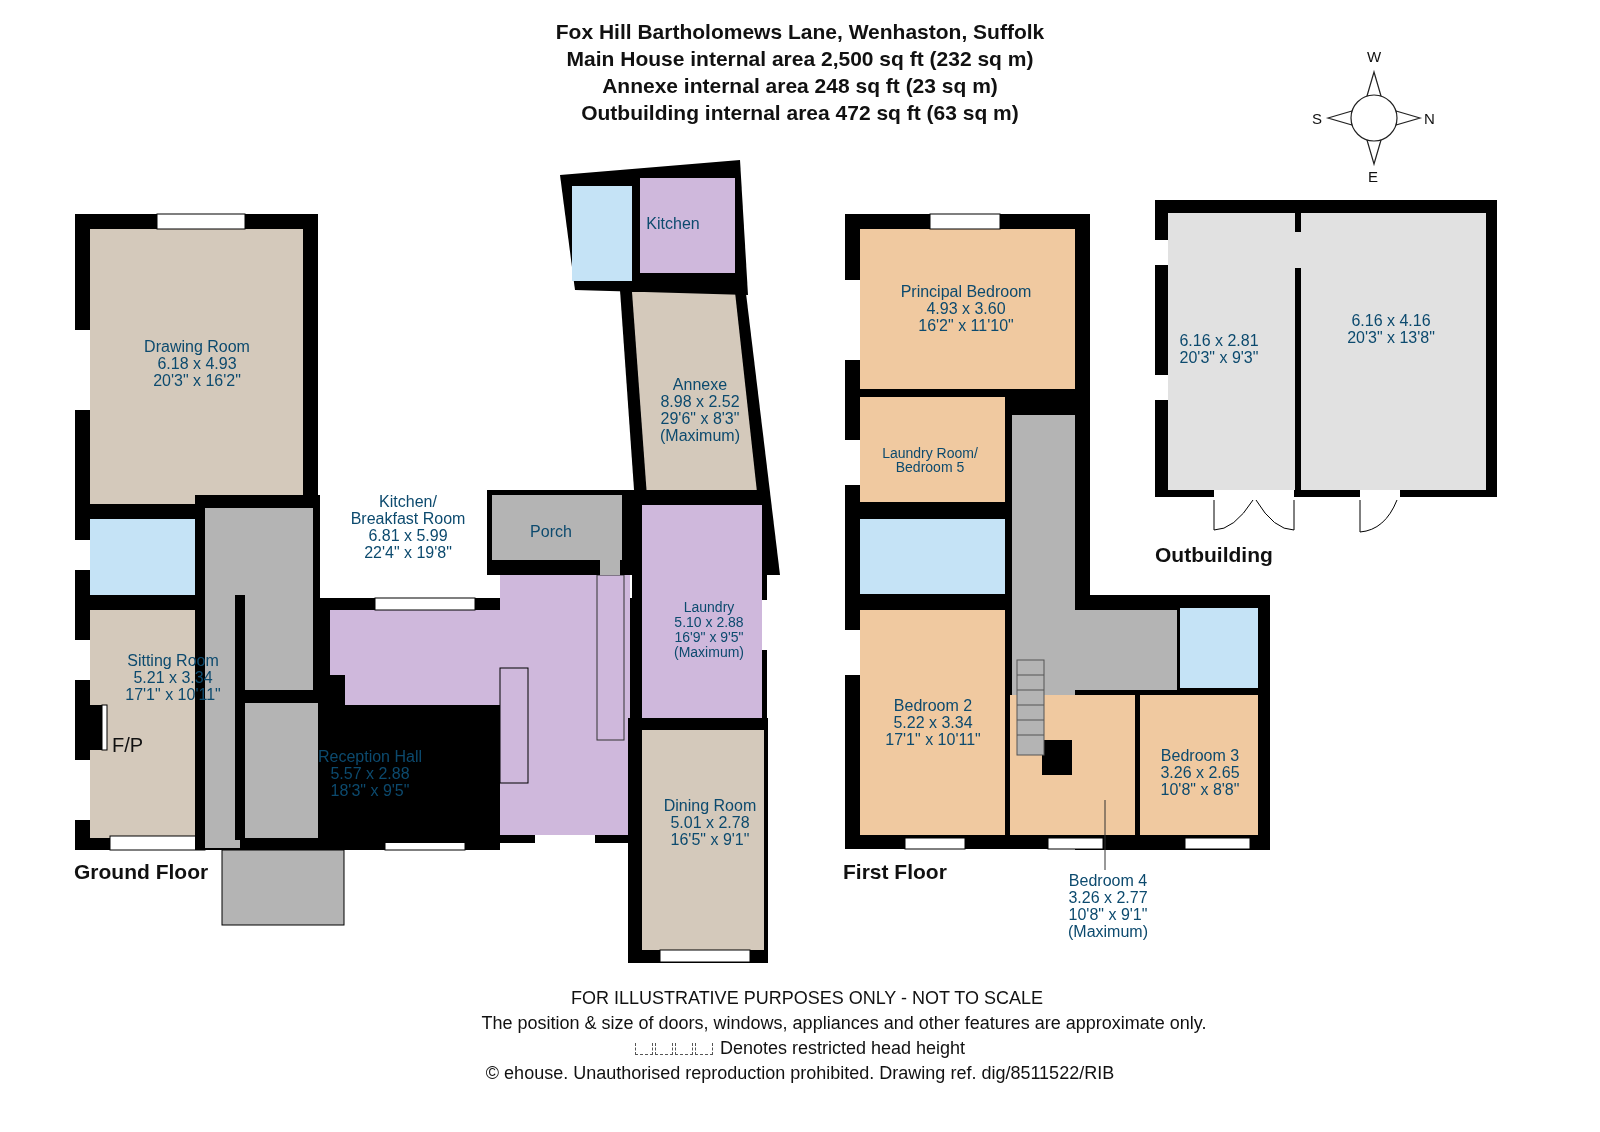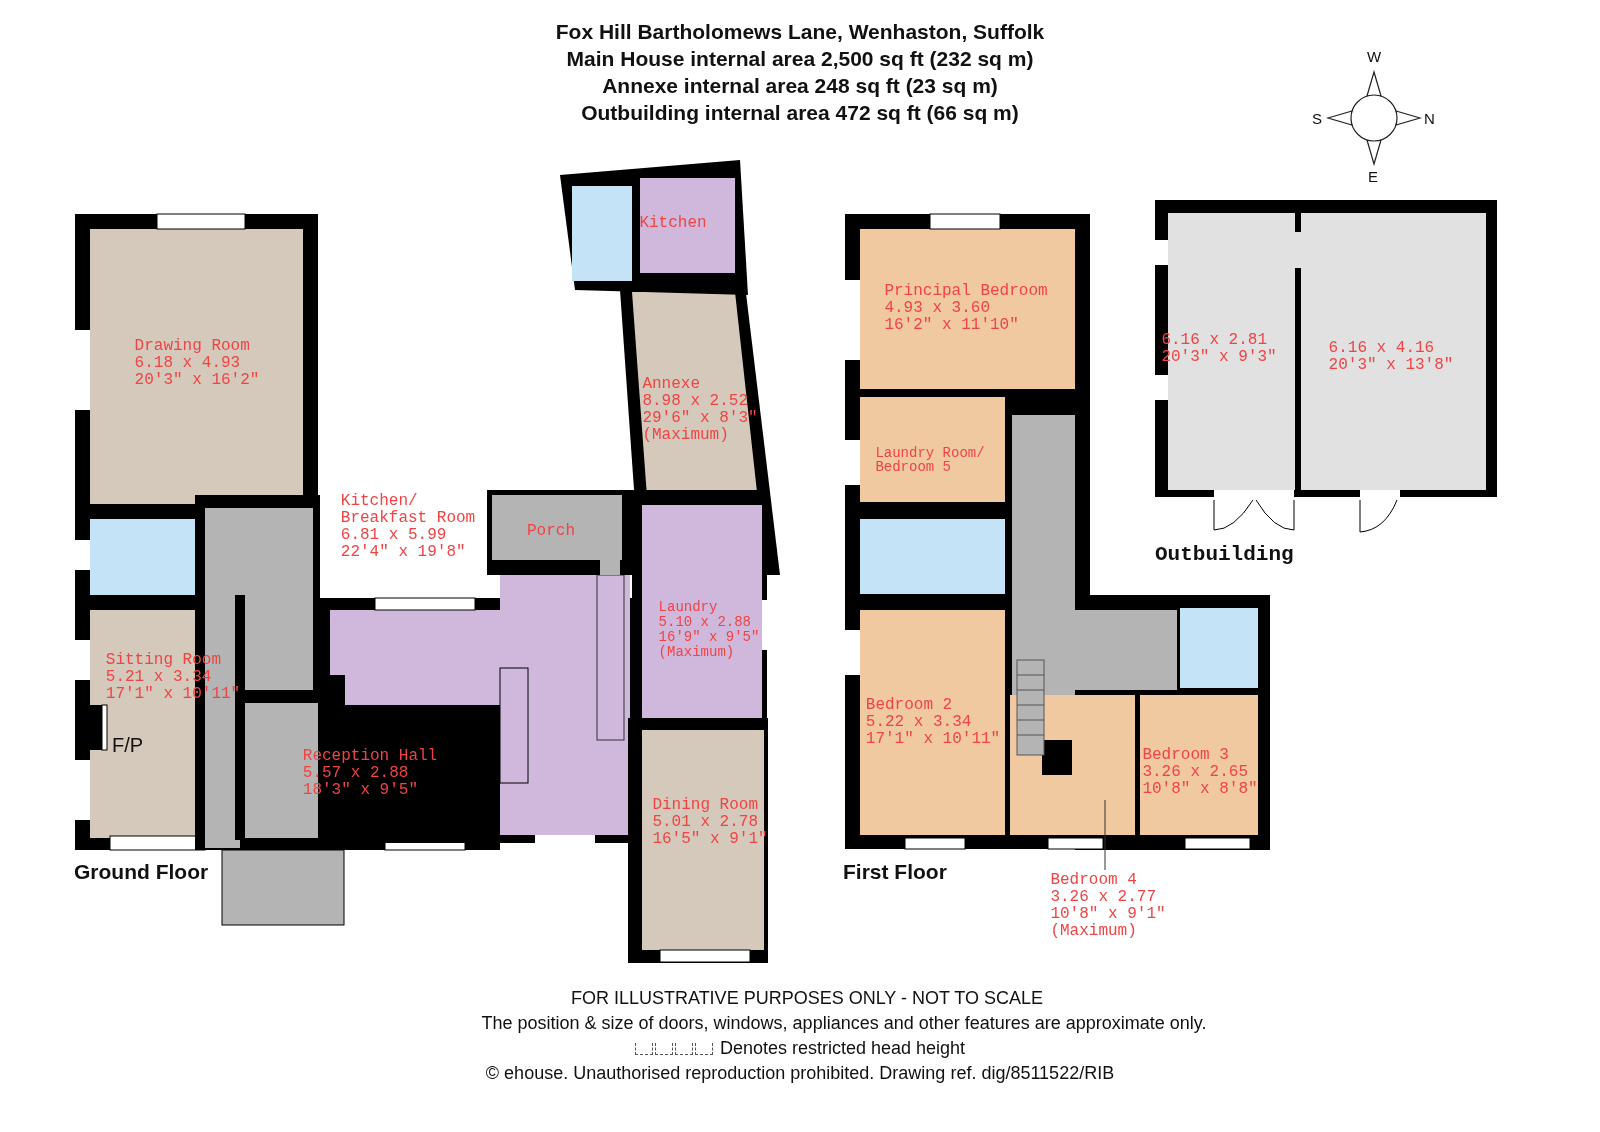--- a/index.html
+++ b/index.html
@@ -1,33 +1,33 @@
 <!DOCTYPE html>
 <html><head>
 <meta charset="utf-8">
 <style>
   html,body{margin:0;padding:0;background:#fff;}
   body{width:1600px;height:1132px;position:relative;overflow:hidden;font-family:"Liberation Sans",sans-serif;color:#111;}
   .hdr{position:absolute;left:0;width:1600px;text-align:center;font-weight:bold;font-size:21px;line-height:27px;}
   .ftr{position:absolute;left:0;width:1600px;text-align:center;font-size:18px;line-height:25px;}
   .ftr.bold{font-weight:normal;margin-left:7px;}
   .plan{position:absolute;left:0;top:0;}
-  .lbl{position:absolute;text-align:left;font-size:16px;line-height:17px;color:#ef4444;white-space:nowrap;transform:translateX(-50%);font-family:Liberation Mono, monospace;}
+  .lbl{position:absolute;text-align:center;font-size:16px;line-height:17px;color:#0c4a6e;white-space:nowrap;transform:translateX(-50%);}
   .lbl span{display:block;}
   .floorlbl{position:absolute;font-weight:bold;font-size:21px;}
   .compass-letter{position:absolute;font-size:15px;}
   .dash{display:inline-block;width:16px;height:11px;border:1px dashed #555;border-top:none;margin-right:2px;vertical-align:middle;}
 </style>
 </head>
 <body>
 
 <div class="hdr" style="top:18px;">Fox Hill Bartholomews Lane, Wenhaston, Suffolk</div>
 <div class="hdr" style="top:45px;">Main House internal area 2,500 sq ft (232 sq m)</div>
 <div class="hdr" style="top:72px;">Annexe internal area 248 sq ft (23 sq m)</div>
-<div class="hdr" style="top:99px;">Outbuilding internal area 472 sq ft (66 sq m)</div>
+<div class="hdr" style="top:99px;">Outbuilding internal area 472 sq ft (63 sq m)</div>
 
 <svg class="plan" width="1600" height="1132" style="pointer-events:none">
   <g stroke="#222" stroke-width="1.2" fill="#fff">
     <polygon points="1374,72 1367,96 1381,96"></polygon>
     <polygon points="1374,164 1367,140 1381,140"></polygon>
     <polygon points="1328,118 1352,111 1352,125"></polygon>
     <polygon points="1420,118 1396,111 1396,125"></polygon>
     <circle cx="1374" cy="118" r="23"></circle>
   </g>
 </svg>
@@ -219,25 +219,25 @@
   <span>3.26 x 2.77</span>
   <span>10'8" x 9'1"</span>
   <span>(Maximum)</span>
 </div>
 <div class="floorlbl" style="left:843px;top:860px;">First Floor</div>
 
 <div class="lbl" style="left:1219px;top:332px;">
   <span>6.16 x 2.81</span>
   <span>20'3" x 9'3"</span>
 </div>
-<div class="lbl" style="left:1391px;top:340px;">
+<div class="lbl" style="left:1391px;top:312px;">
   <span>6.16 x 4.16</span>
   <span>20'3" x 13'8"</span>
 </div>
-<div class="floorlbl" style="left:1155px;top:543px;font-family:Liberation Mono, monospace;">Outbuilding</div>
+<div class="floorlbl" style="left:1155px;top:543px;">Outbuilding</div>
 
 <div class="ftr bold" style="top:986px;">FOR ILLUSTRATIVE PURPOSES ONLY - NOT TO SCALE</div>
 <div class="ftr" style="top:1011px;margin-left:44px;">The position &amp; size of doors, windows, appliances and other features are approximate only.</div>
 <div class="ftr" style="top:1036px;">
   <span class="dash"></span><span class="dash"></span><span class="dash"></span><span class="dash"></span>
   <span>Denotes restricted head height</span>
 </div>
 <div class="ftr" style="top:1061px;">© ehouse. Unauthorised reproduction prohibited. Drawing ref. dig/8511522/RIB</div>
 
 </body></html>

